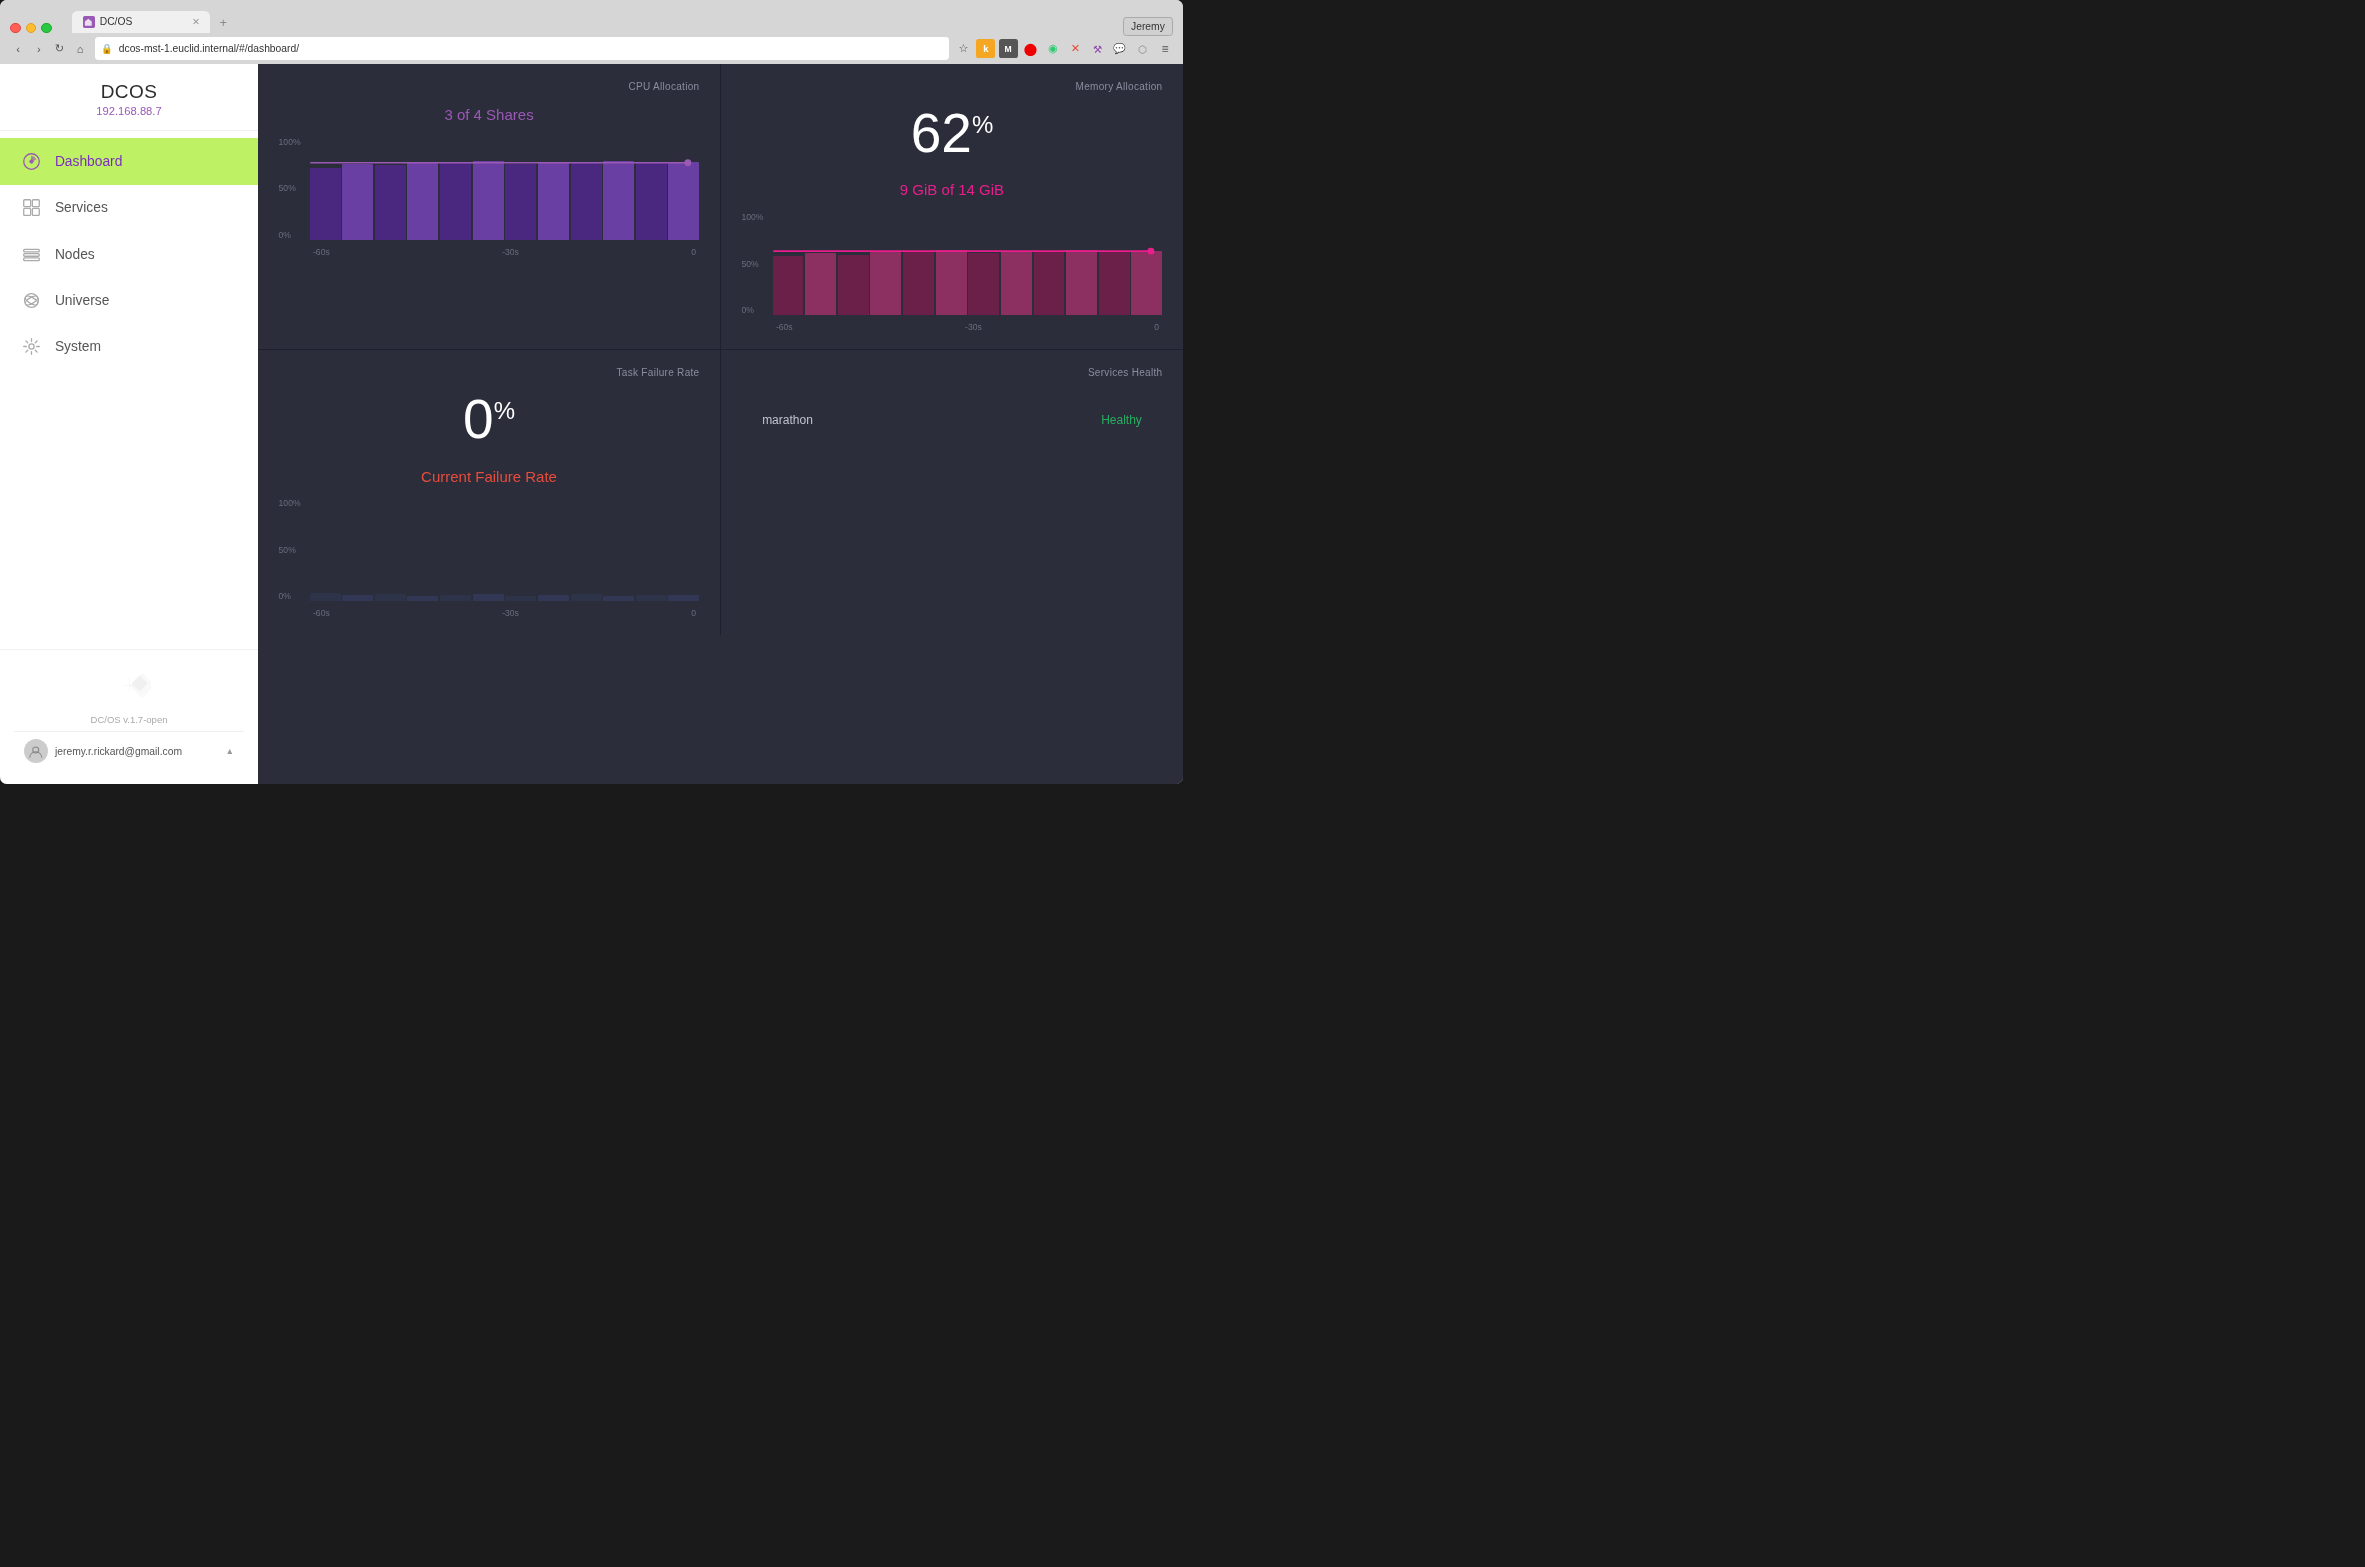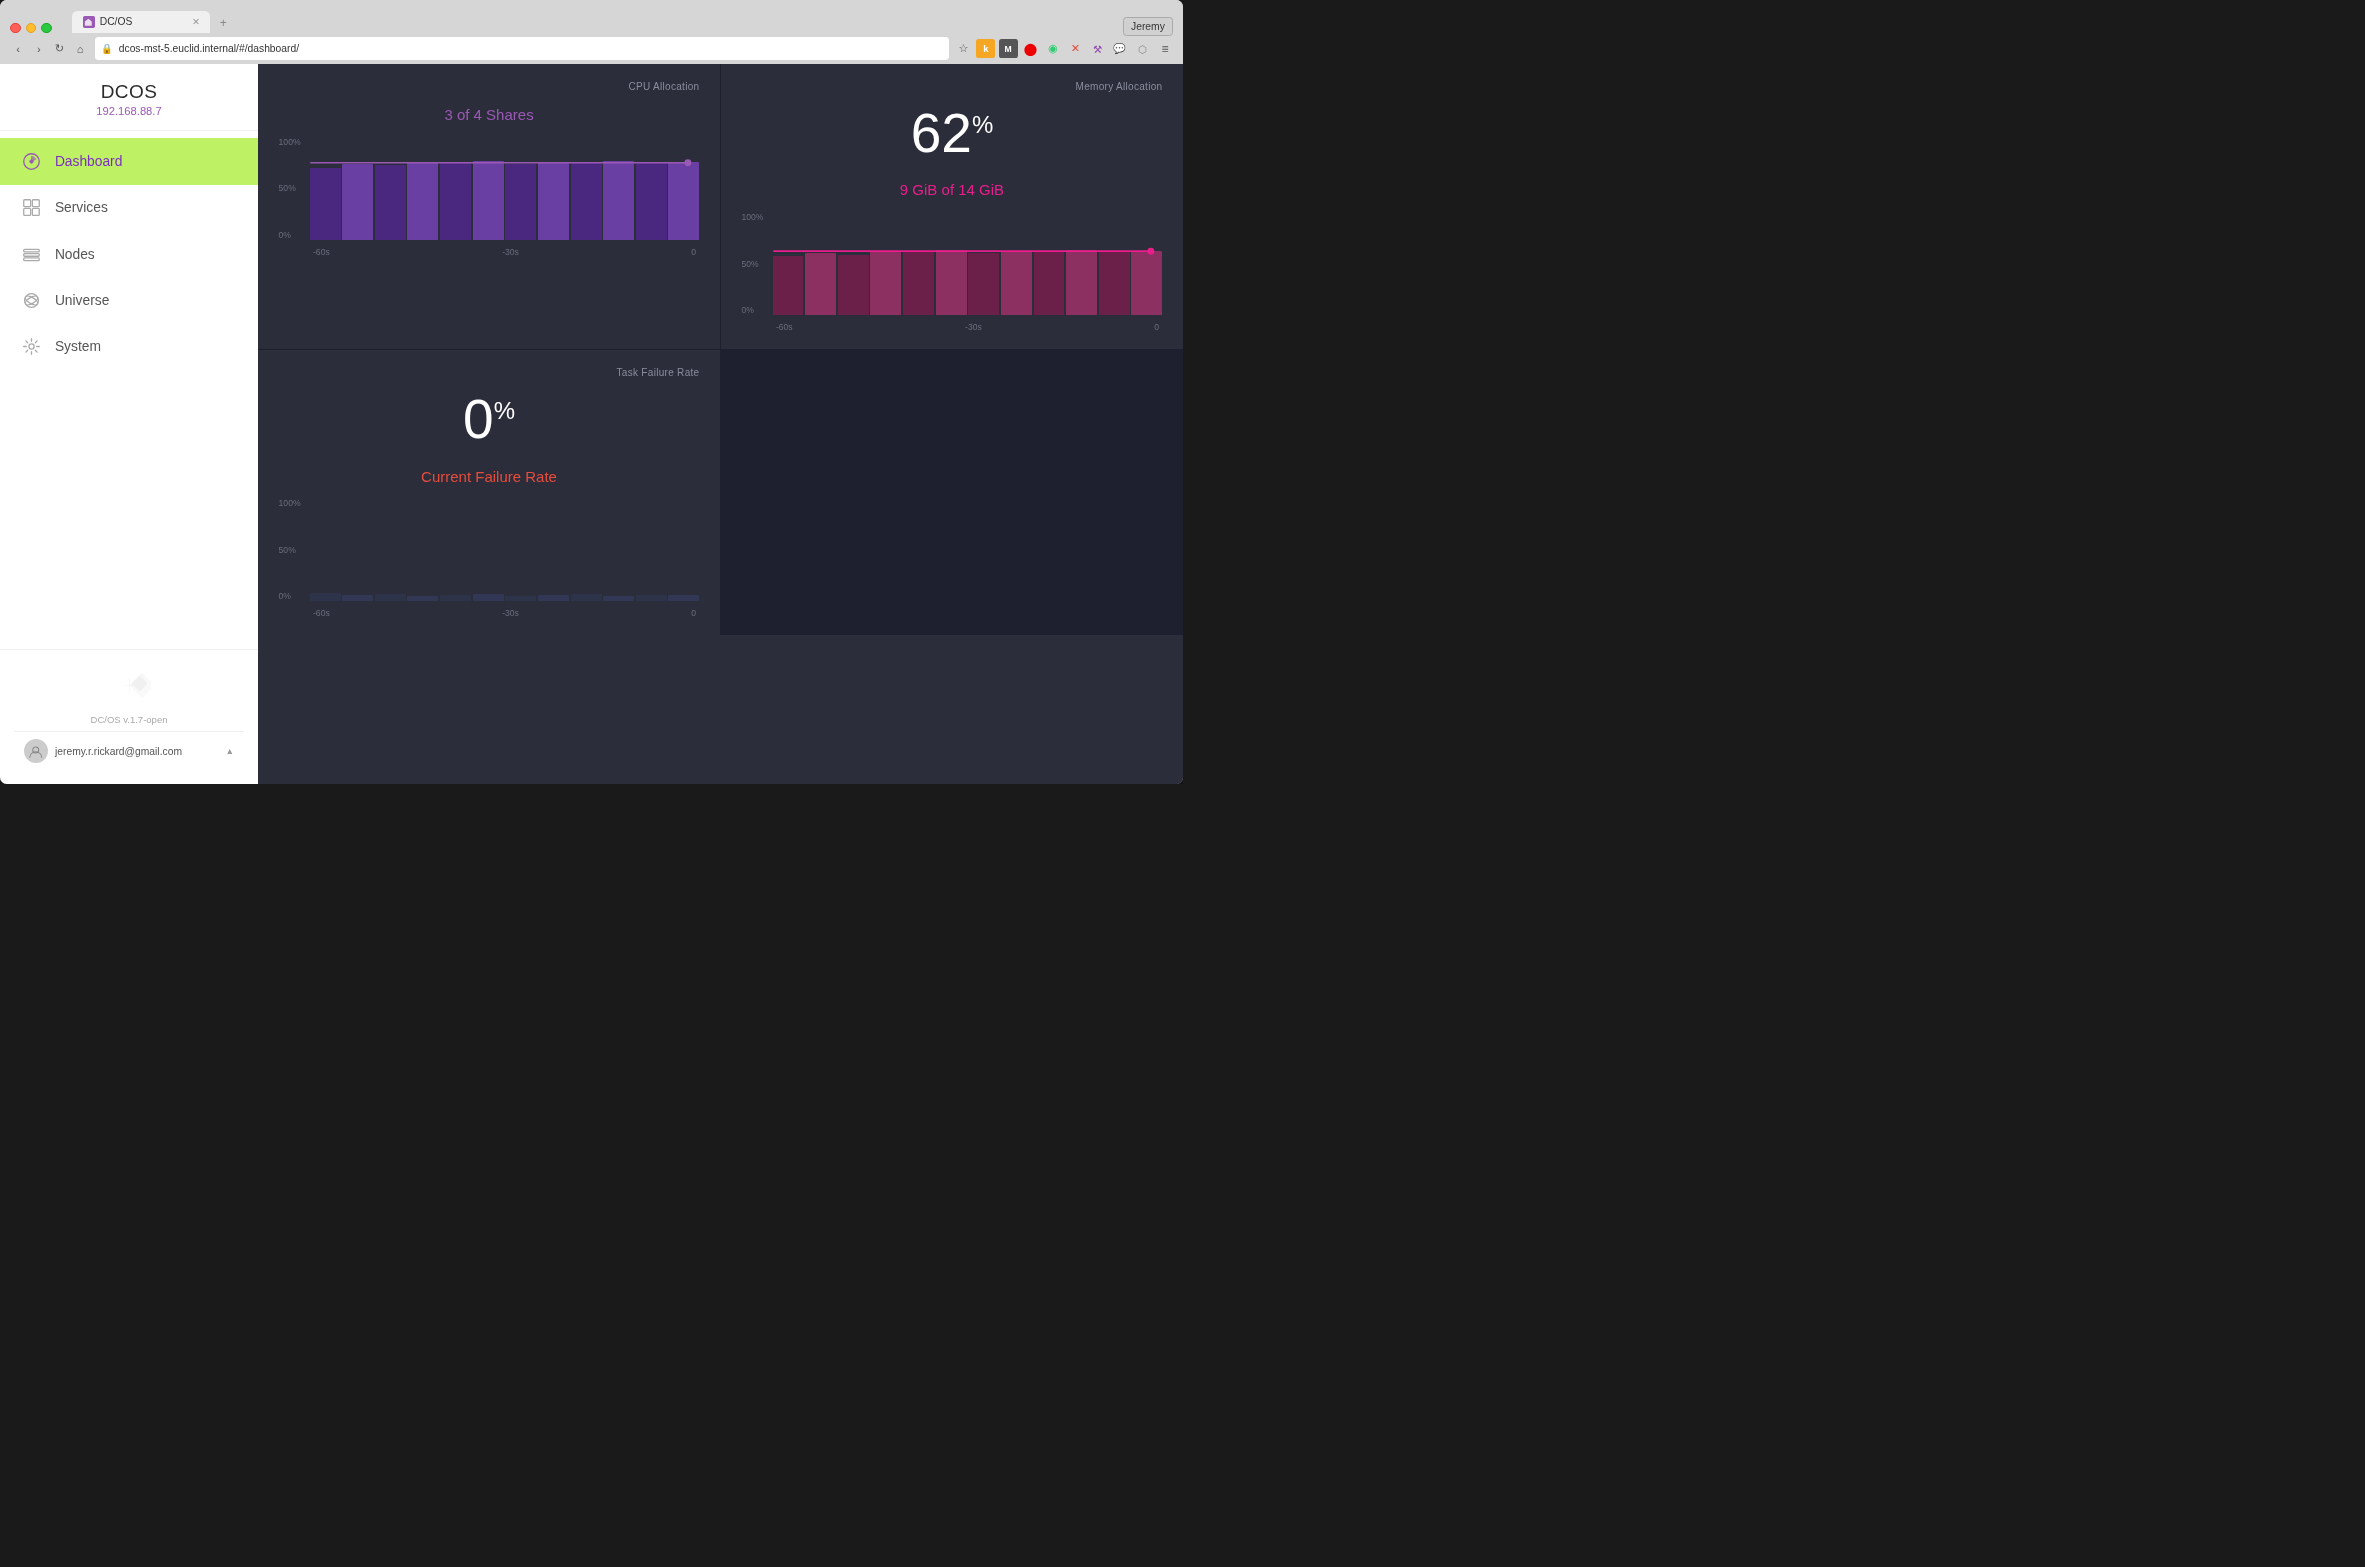--- a/index.html
+++ b/index.html
@@ -489,21 +489,21 @@
 
   <div class="address-bar-row">
     <div class="nav-arrows">
       <div class="nav-arrow">‹</div>
       <div class="nav-arrow">›</div>
       <div class="nav-arrow">↻</div>
       <div class="nav-arrow">⌂</div>
     </div>
     <div class="address-bar">
       <span class="address-lock">🔒</span>
-      <span class="address-text">dcos-mst-5.euclid.internal/#/dashboard/</span>
+      <span class="address-text">dcos-mst-1.euclid.internal/#/dashboard/</span>
     </div>
     <div class="toolbar-icons">
       <div class="toolbar-icon">☆</div>
 
       <div class="toolbar-icon" style="background:#f5a623;border-radius:2.6px;color:white;font-size:9.5px;font-weight:bold;">k</div>
       <div class="toolbar-icon" style="background:#555;border-radius:2.6px;color:white;font-size:8.6px;font-weight:bold;">M</div>
       <div class="toolbar-icon" style="color:#e00;font-size:12px;">⬤</div>
       <div class="toolbar-icon" style="color:#2ecc71;font-size:11.2px;">◉</div>
       <div class="toolbar-icon" style="color:#e74c3c;font-size:11.2px;">✕</div>
       <div class="toolbar-icon" style="color:#8e44ad;font-size:10.3px;">⚒</div>
@@ -716,18 +716,27 @@
               </div>
             </div>
             <div class="chart-x-labels">
               <span>-60s</span>
               <span>-30s</span>
               <span>0</span>
             </div>
           </div>
         </div>
 
+        <div class="panel">
+          <div class="panel-title">Services Health</div>
+          <div class="services-health">
+            <div class="service-row">
+              <span class="service-name">marathon</span>
+              <span class="service-status healthy">Healthy</span>
+            </div>
+          </div>
+        </div>
 
       </div>
     </div>
   </div>
 </div>
 
 
 </body></html>

